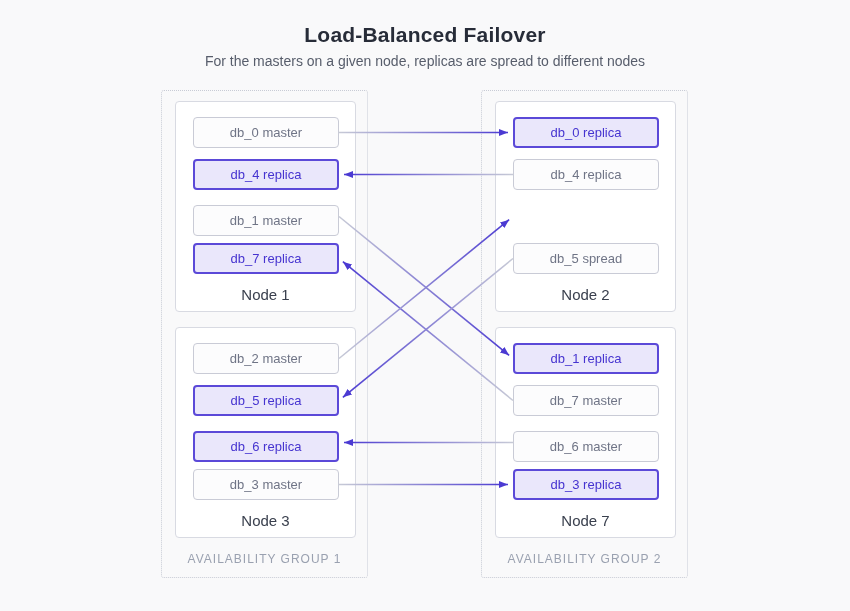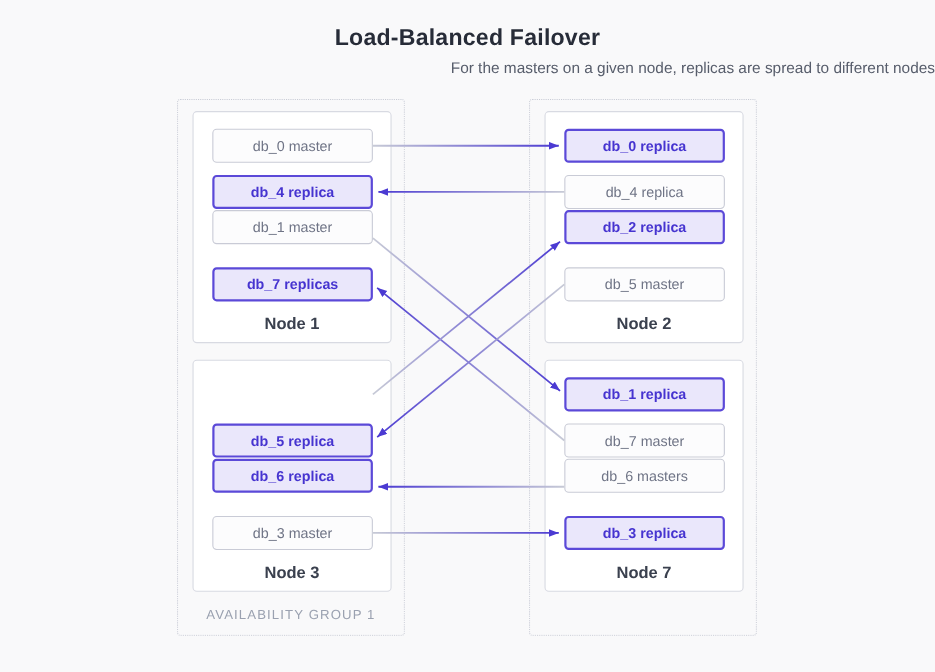--- a/index.html
+++ b/index.html
@@ -26,21 +26,21 @@
     font-size: 21px;
     font-weight: 700;
     color: #272c38;
     letter-spacing: 0.2px;
   }
   .subtitle {
     position: absolute;
     top: 53px;
     left: 0;
     width: 100%;
-    text-align: right;
+    text-align: center;
     font-size: 14px;
     color: #575d6b;
   }
   .group {
     position: absolute;
     top: 90px;
     width: 207px;
     height: 488px;
     border: 1px dotted #c8cbd5;
     border-radius: 3px;
@@ -71,21 +71,21 @@
   }
   .node-card.pos-top { top: 10px; }
   .node-card.pos-bottom { top: 236px; }
   .node-label {
     position: absolute;
     bottom: 8px;
     left: 0;
     width: 100%;
     text-align: center;
     font-size: 15px;
-    font-weight: 700;
+    font-weight: 400;
     color: #3a404e;
   }
   .db-box {
     position: absolute;
     left: 17px;
     width: 146px;
     height: 31px;
     border-radius: 4px;
     box-sizing: border-box;
     display: flex;
@@ -95,25 +95,25 @@
   }
   .db-box.master {
     background: #fcfcfd;
     border: 1px solid #c9cbd6;
     color: #6f7486;
   }
   .db-box.replica {
     background: #eae7fb;
     border: 2px solid #5b49d8;
     color: #4634d0;
-    font-weight: 700;
+    font-weight: 400;
   }
   .row-0 { top: 15px; }
   .row-1 { top: 57px; text-align: center; }
-  .row-2 { top: 89px; text-align: right; }
+  .row-2 { top: 103px; text-align: right; }
   .row-3 { top: 141px; }
   #arrows {
     position: absolute;
     top: 0;
     left: 0;
     width: 850px;
     height: 611px;
     pointer-events: none;
     z-index: 10;
   }
@@ -124,47 +124,48 @@
 <div class="stage" id="stage">
 
   <div class="title">Load-Balanced Failover</div>
   <div class="subtitle">For the masters on a given node, replicas are spread to different nodes</div>
 
   <div class="group" id="group-1">
     <div class="node-card pos-top">
       <div class="db-box master row-0">db_0 master</div>
       <div class="db-box replica row-1">db_4 replica</div>
       <div class="db-box master row-2">db_1 master</div>
-      <div class="db-box replica row-3">db_7 replicas</div>
+      <div class="db-box replica row-3">db_7 replica</div>
       <div class="node-label">Node 1</div>
     </div>
     <div class="node-card pos-bottom">
+      <div class="db-box master row-0">db_2 master</div>
       <div class="db-box replica row-1">db_5 replica</div>
       <div class="db-box replica row-2">db_6 replica</div>
       <div class="db-box master row-3">db_3 master</div>
       <div class="node-label">Node 3</div>
     </div>
     <div class="group-label">AVAILABILITY GROUP 1</div>
   </div>
 
   <div class="group" id="group-2">
     <div class="node-card pos-top">
       <div class="db-box replica row-0">db_0 replica</div>
       <div class="db-box master row-1">db_4 replica</div>
-      <div class="db-box replica row-2">db_2 replica</div>
-      <div class="db-box master row-3">db_5 master</div>
+      <div class="db-box master row-3">db_5 spread</div>
       <div class="node-label">Node 2</div>
     </div>
     <div class="node-card pos-bottom">
       <div class="db-box replica row-0">db_1 replica</div>
       <div class="db-box master row-1">db_7 master</div>
-      <div class="db-box master row-2">db_6 masters</div>
+      <div class="db-box master row-2">db_6 master</div>
       <div class="db-box replica row-3">db_3 replica</div>
       <div class="node-label">Node 7</div>
     </div>
+    <div class="group-label">AVAILABILITY GROUP 2</div>
   </div>
 
   <svg id="arrows" width="850" height="611" viewBox="0 0 850 611" xmlns="http://www.w3.org/2000/svg">
       <defs>
         <marker id="arrowhead" markerWidth="10" markerHeight="8" refX="9" refY="3.5" orient="auto" markerUnits="userSpaceOnUse">
           <path d="M0,0 L9,3.5 L0,7 Z" fill="#4b3ad2"></path>
         </marker>
         <linearGradient id="grad0" gradientUnits="userSpaceOnUse" x1="339" y1="132.5" x2="508" y2="132.5">
           <stop offset="0" stop-color="#c7cad6"></stop>
           <stop offset="1" stop-color="#4b3ad2"></stop>

